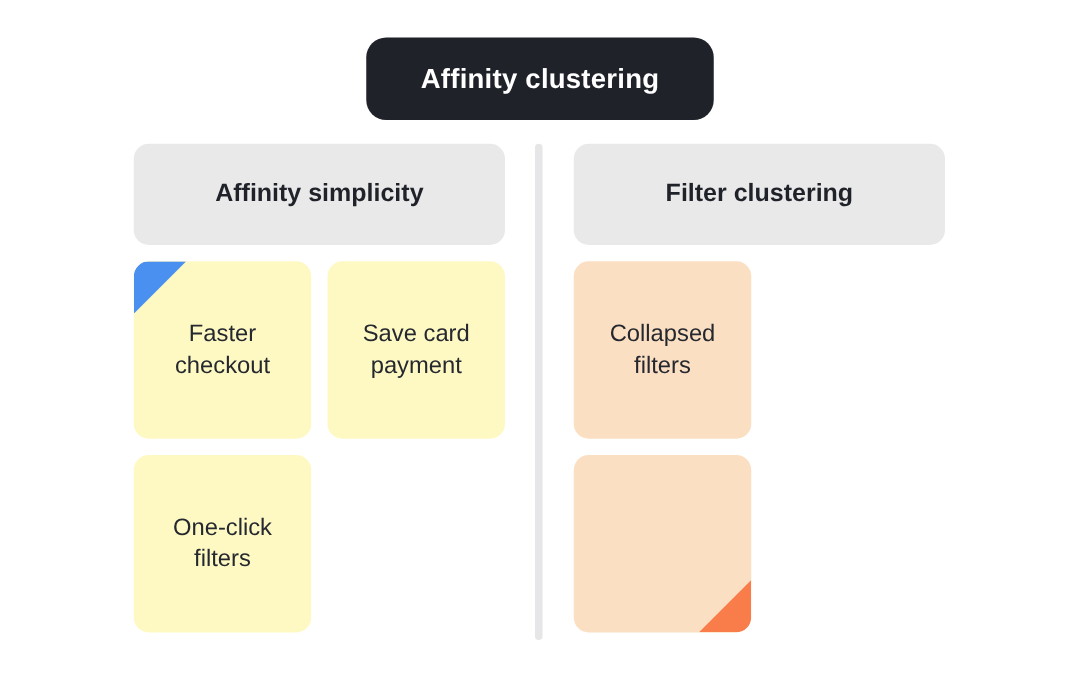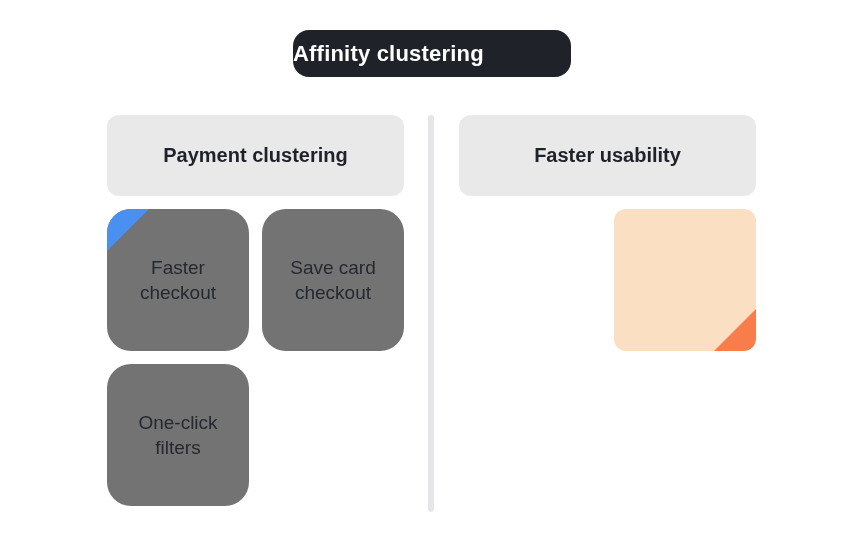--- a/index.html
+++ b/index.html
@@ -18,26 +18,26 @@
     width: 864px;
     height: 540px;
   }
 
   
   .title-chip {
     position: absolute;
     left: 293px;
     top: 30px;
     width: 278px;
-    height: 47px;
+    height: 66px;
     background: #1f2229;
     border-radius: 16px;
     display: flex;
     align-items: center;
-    justify-content: flex-start;
+    justify-content: center;
   }
   .title-chip-label {
     color: #ffffff;
     font-size: 22px;
     font-weight: bold;
     letter-spacing: 0.2px;
     font-family: "Liberation Sans", sans-serif;
   }
 
   
@@ -94,21 +94,21 @@
     height: 142px;
     border-radius: 12px;
     display: flex;
     align-items: center;
     justify-content: center;
     text-align: center;
     box-sizing: border-box;
     padding: 6px 10px;
     overflow: hidden;
   }
-  .note-blue   { background: #737373; border-radius: 24px; }
+  .note-blue   { background: #fef9c3; }
   .note-orange { background: #fbdfc2; }
 
   .note-label {
     color: #25282f;
     font-size: 19px;
     line-height: 1.32;
     font-family: "Liberation Sans", sans-serif;
   }
 
   
@@ -149,54 +149,59 @@
 <div class="board">
 
   <div class="title-chip">
     <span class="title-chip-label">Affinity clustering</span>
   </div>
 
   <div class="divider"></div>
 
   <div class="column column-left">
     <div class="column-header">
-      <span class="column-header-label">Payment clustering</span>
+      <span class="column-header-label">Affinity simplicity</span>
     </div>
     <div class="notes-grid">
 
       <div class="note-slot">
         <div class="note note-blue">
           <span class="fold fold-tl blue"></span>
           <span class="note-label">Faster checkout</span>
         </div>
       </div>
 
       <div class="note-slot">
         <div class="note note-blue">
-          <span class="note-label">Save card checkout</span>
+          <span class="note-label">Save card payment</span>
         </div>
       </div>
 
       <div class="note-slot">
         <div class="note note-blue">
           <span class="note-label">One-click filters</span>
         </div>
       </div>
 
       <div class="note-slot empty"></div>
 
     </div>
   </div>
 
   <div class="column column-right">
     <div class="column-header">
-      <span class="column-header-label">Faster usability</span>
+      <span class="column-header-label">Filter clustering</span>
     </div>
     <div class="notes-grid">
 
+      <div class="note-slot">
+        <div class="note note-orange">
+          <span class="note-label">Collapsed filters</span>
+        </div>
+      </div>
 
 
       <div class="note-slot empty"></div>
 
       <div class="note-slot">
         <div class="note note-orange">
           <span class="fold fold-br orange"></span>
         </div>
       </div>
 

